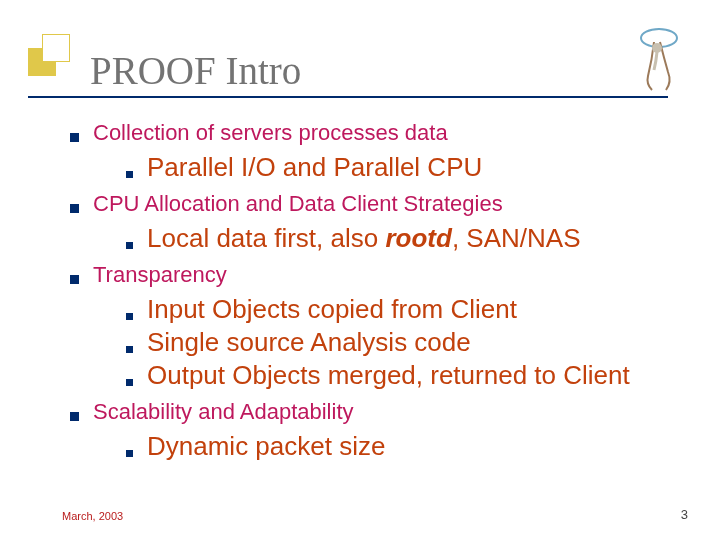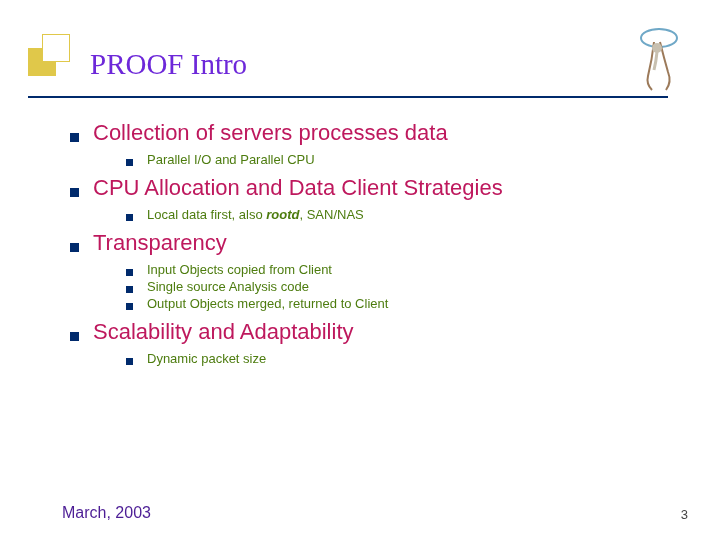--- a/index.html
+++ b/index.html
@@ -41,22 +41,22 @@
     top: 96px;
     width: 640px;
     height: 2px;
     background: #002a6c;
   }
   .slide-title {
     position: absolute;
     top: 48px;
     left: 90px;
     font-family: "Times New Roman", serif;
-    font-size: 29px;
-    color: #6d28d9;
+    font-size: 39px;
+    color: #737373;
   }
   .logo {
     position: absolute;
     top: 22px;
     right: 32px;
     width: 58px;
     height: 72px;
   }
   .content {
     position: absolute;
@@ -72,44 +72,44 @@
     align-items: baseline;
     gap: 14px;
     font-size: 22px;
     color: #be185d;
     margin-bottom: 6px;
   }
   .lvl2-row {
     display: flex;
     align-items: baseline;
     gap: 14px;
-    font-size: 13px;
-    color: #4d7c0f;
+    font-size: 26px;
+    color: #c2410c;
     margin-left: 56px;
     margin-bottom: 2px;
   }
   .bullet {
     width: 9px;
     height: 9px;
     background: #002a6c;
     flex: 0 0 auto;
     position: relative;
     top: 2px;
   }
   .bullet.small {
     width: 7px;
     height: 7px;
   }
   .bold { font-weight: bold; font-style: italic; }
   .footer-date {
     position: absolute;
     bottom: 18px;
     left: 62px;
-    font-size: 16px;
-    color: #4c1d95;
+    font-size: 11px;
+    color: #b91c1c;
   }
   .footer-num {
     position: absolute;
     bottom: 18px;
     right: 32px;
     font-size: 13px;
     color: #444;
   }
 </style>
 </head>

